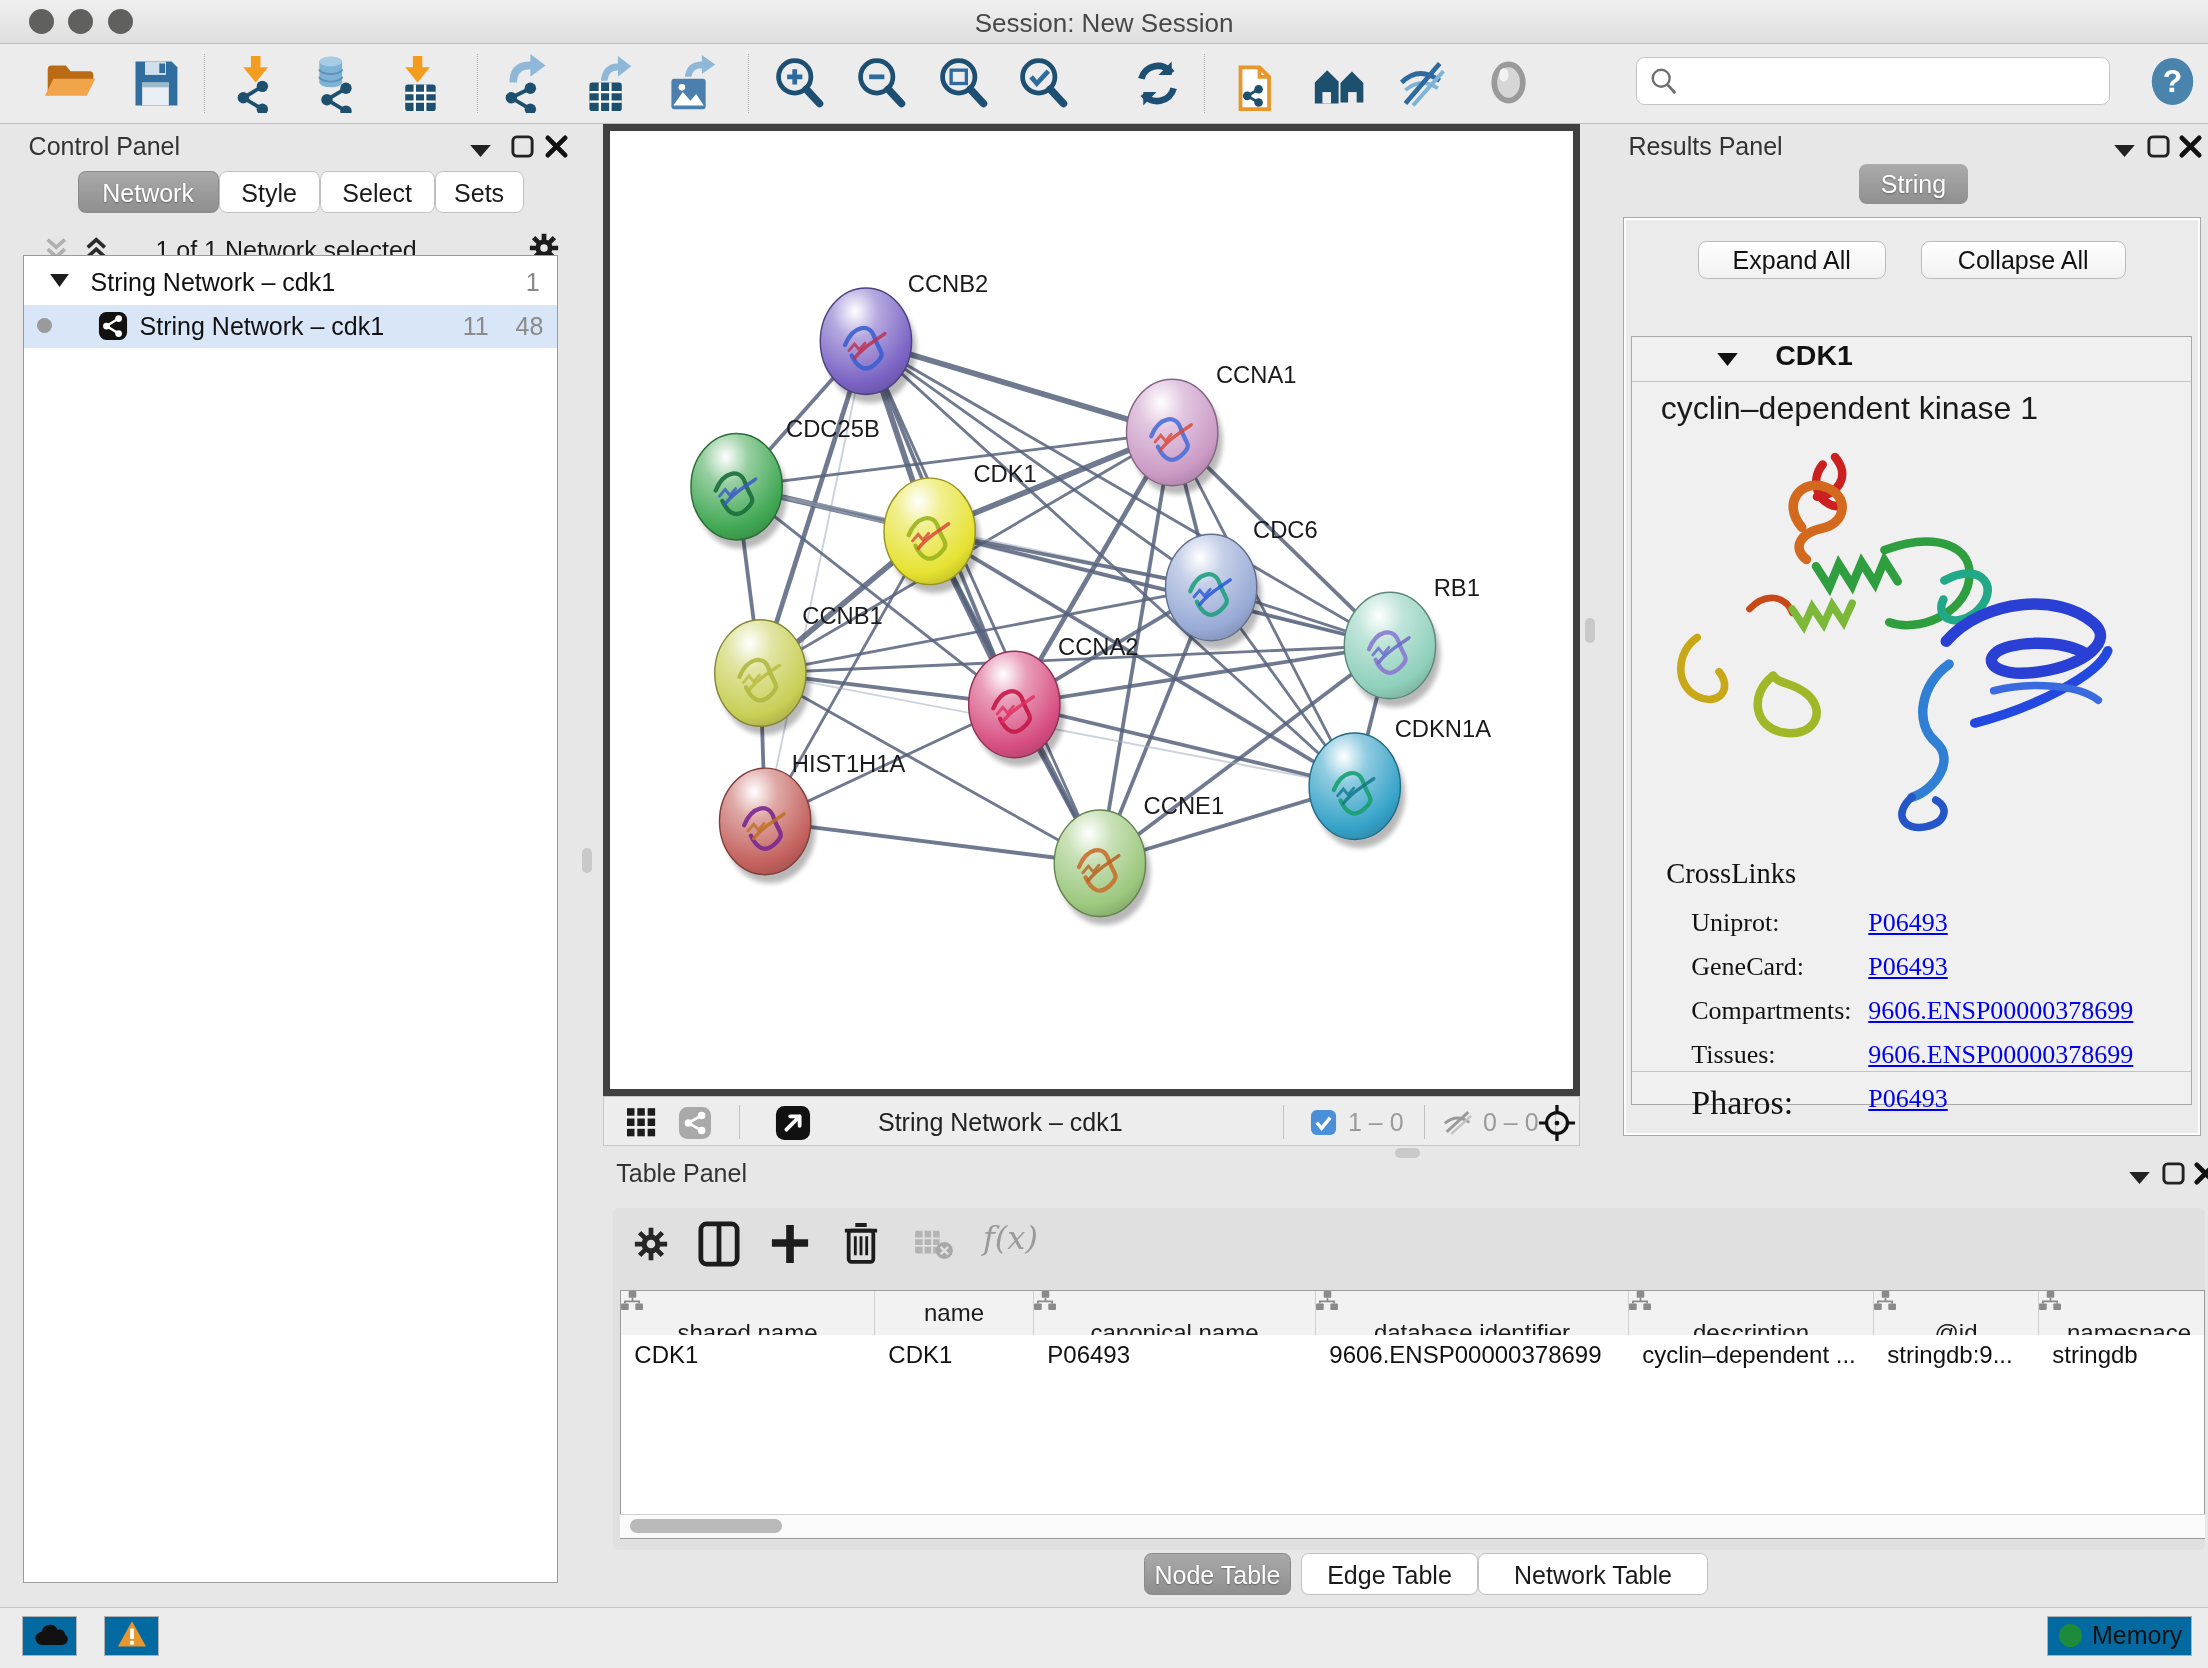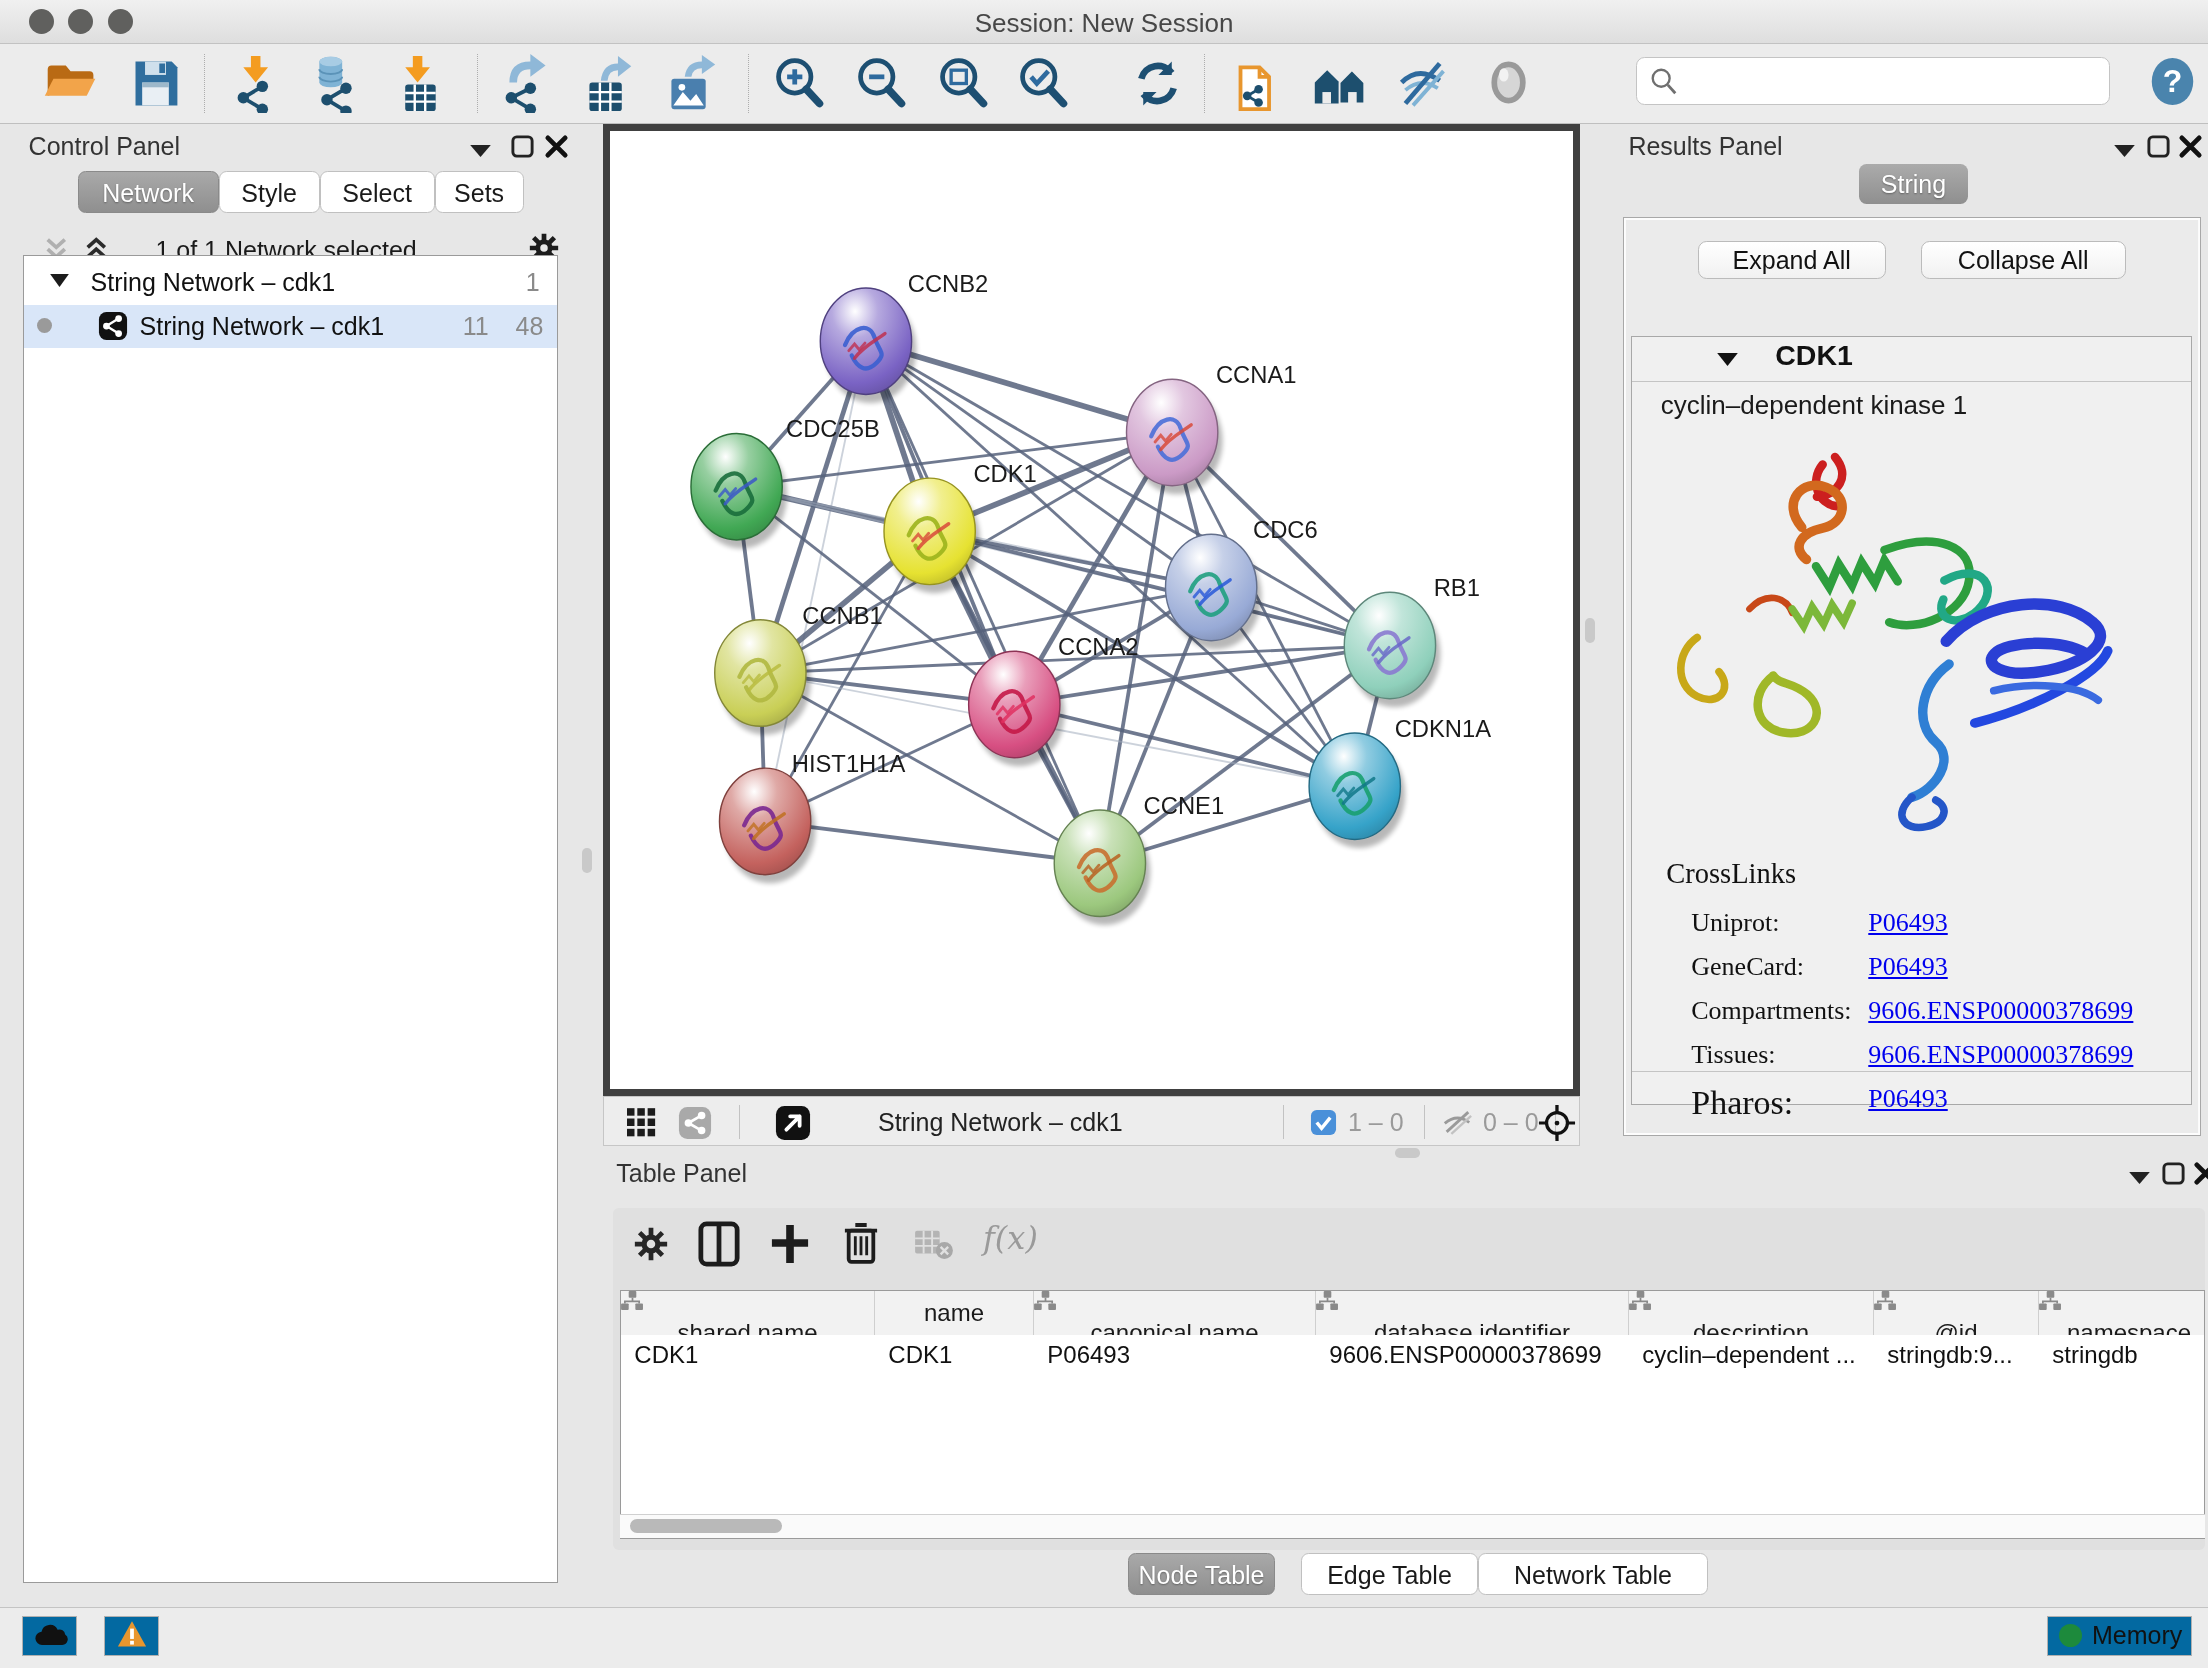--- a/index.html
+++ b/index.html
@@ -630,21 +630,21 @@
   <div class="rbox">
     <div class="btnw" style="left:74px;top:23px;width:188px">Expand All</div>
     <div class="btnw" style="left:297px;top:23px;width:205px">Collapse All</div>
 
     <div class="cdkbox">
       <svg class="abs" style="left:84px;top:15px" width="23" height="15" viewBox="0 0 24 16">
           <path d="M1 1 L23 1 12 15 Z" fill="#111"></path>
         </svg>
       <div class="abs" style="left:143px;top:1.9px;font-size:28.5px;font-weight:bold;color:#111">CDK1</div>
       <div class="abs" style="left:0;top:44px;width:559px;border-top:1.9px solid #c4c4c4"></div>
-      <div class="abs" style="left:28.5px;top:53px;font-size:26px;color:#1a1a1a">cyclin–dependent kinase 1</div>
+      <div class="abs" style="left:28.5px;top:53px;font-size:32px;color:#1a1a1a">cyclin–dependent kinase 1</div>
 
       <svg class="abs" style="left:27px;top:99px" width="506" height="403" viewBox="0 0 532 424">
         <g fill="none" stroke-linecap="round">
           <path d="M185 22 C202 42 188 62 166 64 M172 30 C158 47 167 72 187 74" stroke="#cc1f1f" stroke-width="9"></path>
           <path d="M150 96 C128 70 150 44 176 54 C201 64 196 92 172 97 C149 102 139 117 155 130" stroke="#d2691e" stroke-width="10"></path>
           <path d="M95 182 C112 164 133 168 140 186" stroke="#c84818" stroke-width="7"></path>
           <path d="M40 212 C18 227 16 262 40 274 C62 285 78 266 63 248" stroke="#c8a818" stroke-width="8"></path>
           <path d="M120 252 C94 272 100 307 131 312 C162 317 177 291 156 272 C140 258 126 262 120 252" stroke="#a0b828" stroke-width="9"></path>
           <path d="M165 137 l14 22 l10 -24 l14 22 l10 -24 l14 22 l10 -24 l14 22" stroke="#2e9e3e" stroke-width="9"></path>
           <path d="M140 182 l12 18 l9 -20 l12 18 l9 -20 l12 18 l9 -20" stroke="#7cb83a" stroke-width="8"></path>
@@ -775,21 +775,21 @@
           </svg><span>namespace</span></div></div>
     <div id="tbl-body">
         <div class="tdr"><div class="td" style="width:254px">CDK1</div><div class="td" style="width:159px">CDK1</div><div class="td" style="width:282px">P06493</div><div class="td" style="width:313px">9606.ENSP00000378699</div><div class="td" style="width:245px">cyclin–dependent ...</div><div class="td" style="width:165px">stringdb:9...</div><div class="td" style="width:181px">stringdb</div></div>
       </div>
   </div>
   <div class="hsb">
       <div class="hthumb"></div>
     </div>
 
   <div id="tbl-tabs" class="abs" style="left:525px;top:402px;width:571px;height:42px">
-      <div class="btab sel" style="left:0px;width:147px">Node Table</div>
+      <div class="btab sel" style="left:16px;width:147px">Node Table</div>
       <div class="btab " style="left:173px;width:177px">Edge Table</div>
       <div class="btab " style="left:350px;width:230px">Network Table</div>
     </div>
 </div>
 
 <span class="dotv" style="left:582px;top:848px"></span>
 <span class="dotv" style="left:1585px;top:618px"></span>
 <span class="doth" style="left:1395px;top:1148px"></span>
 
 <div class="abs statusbar">

